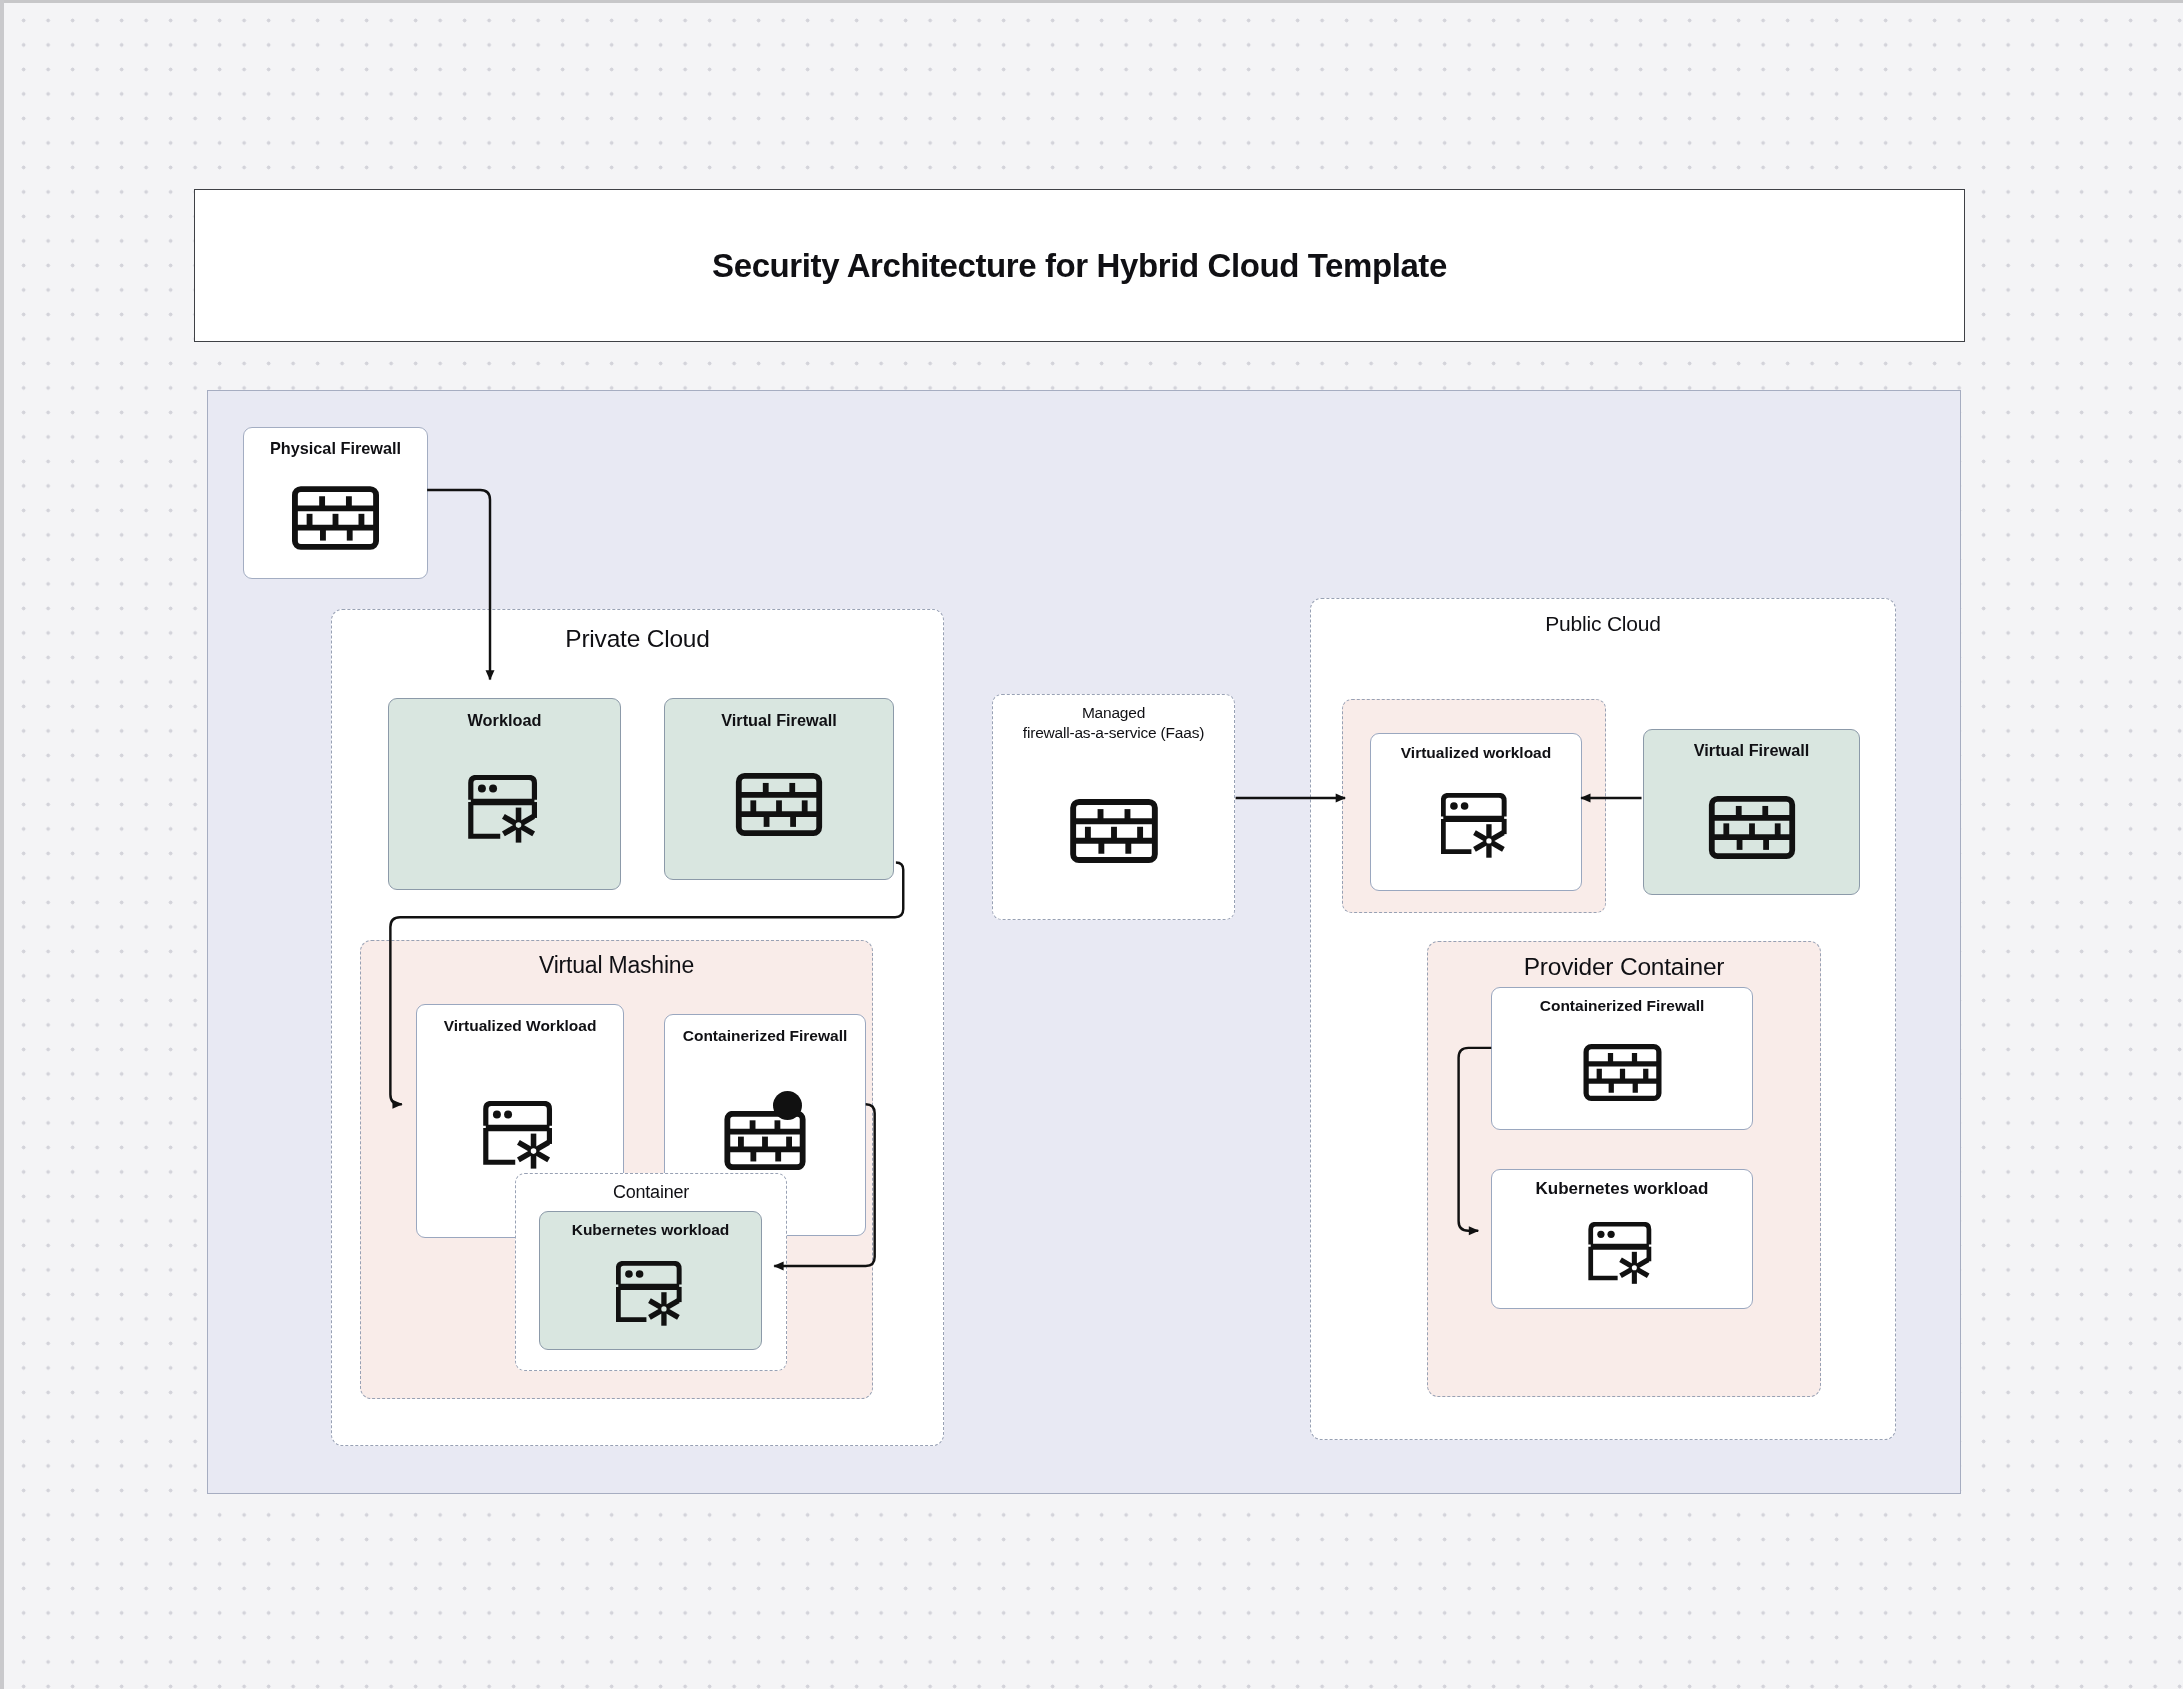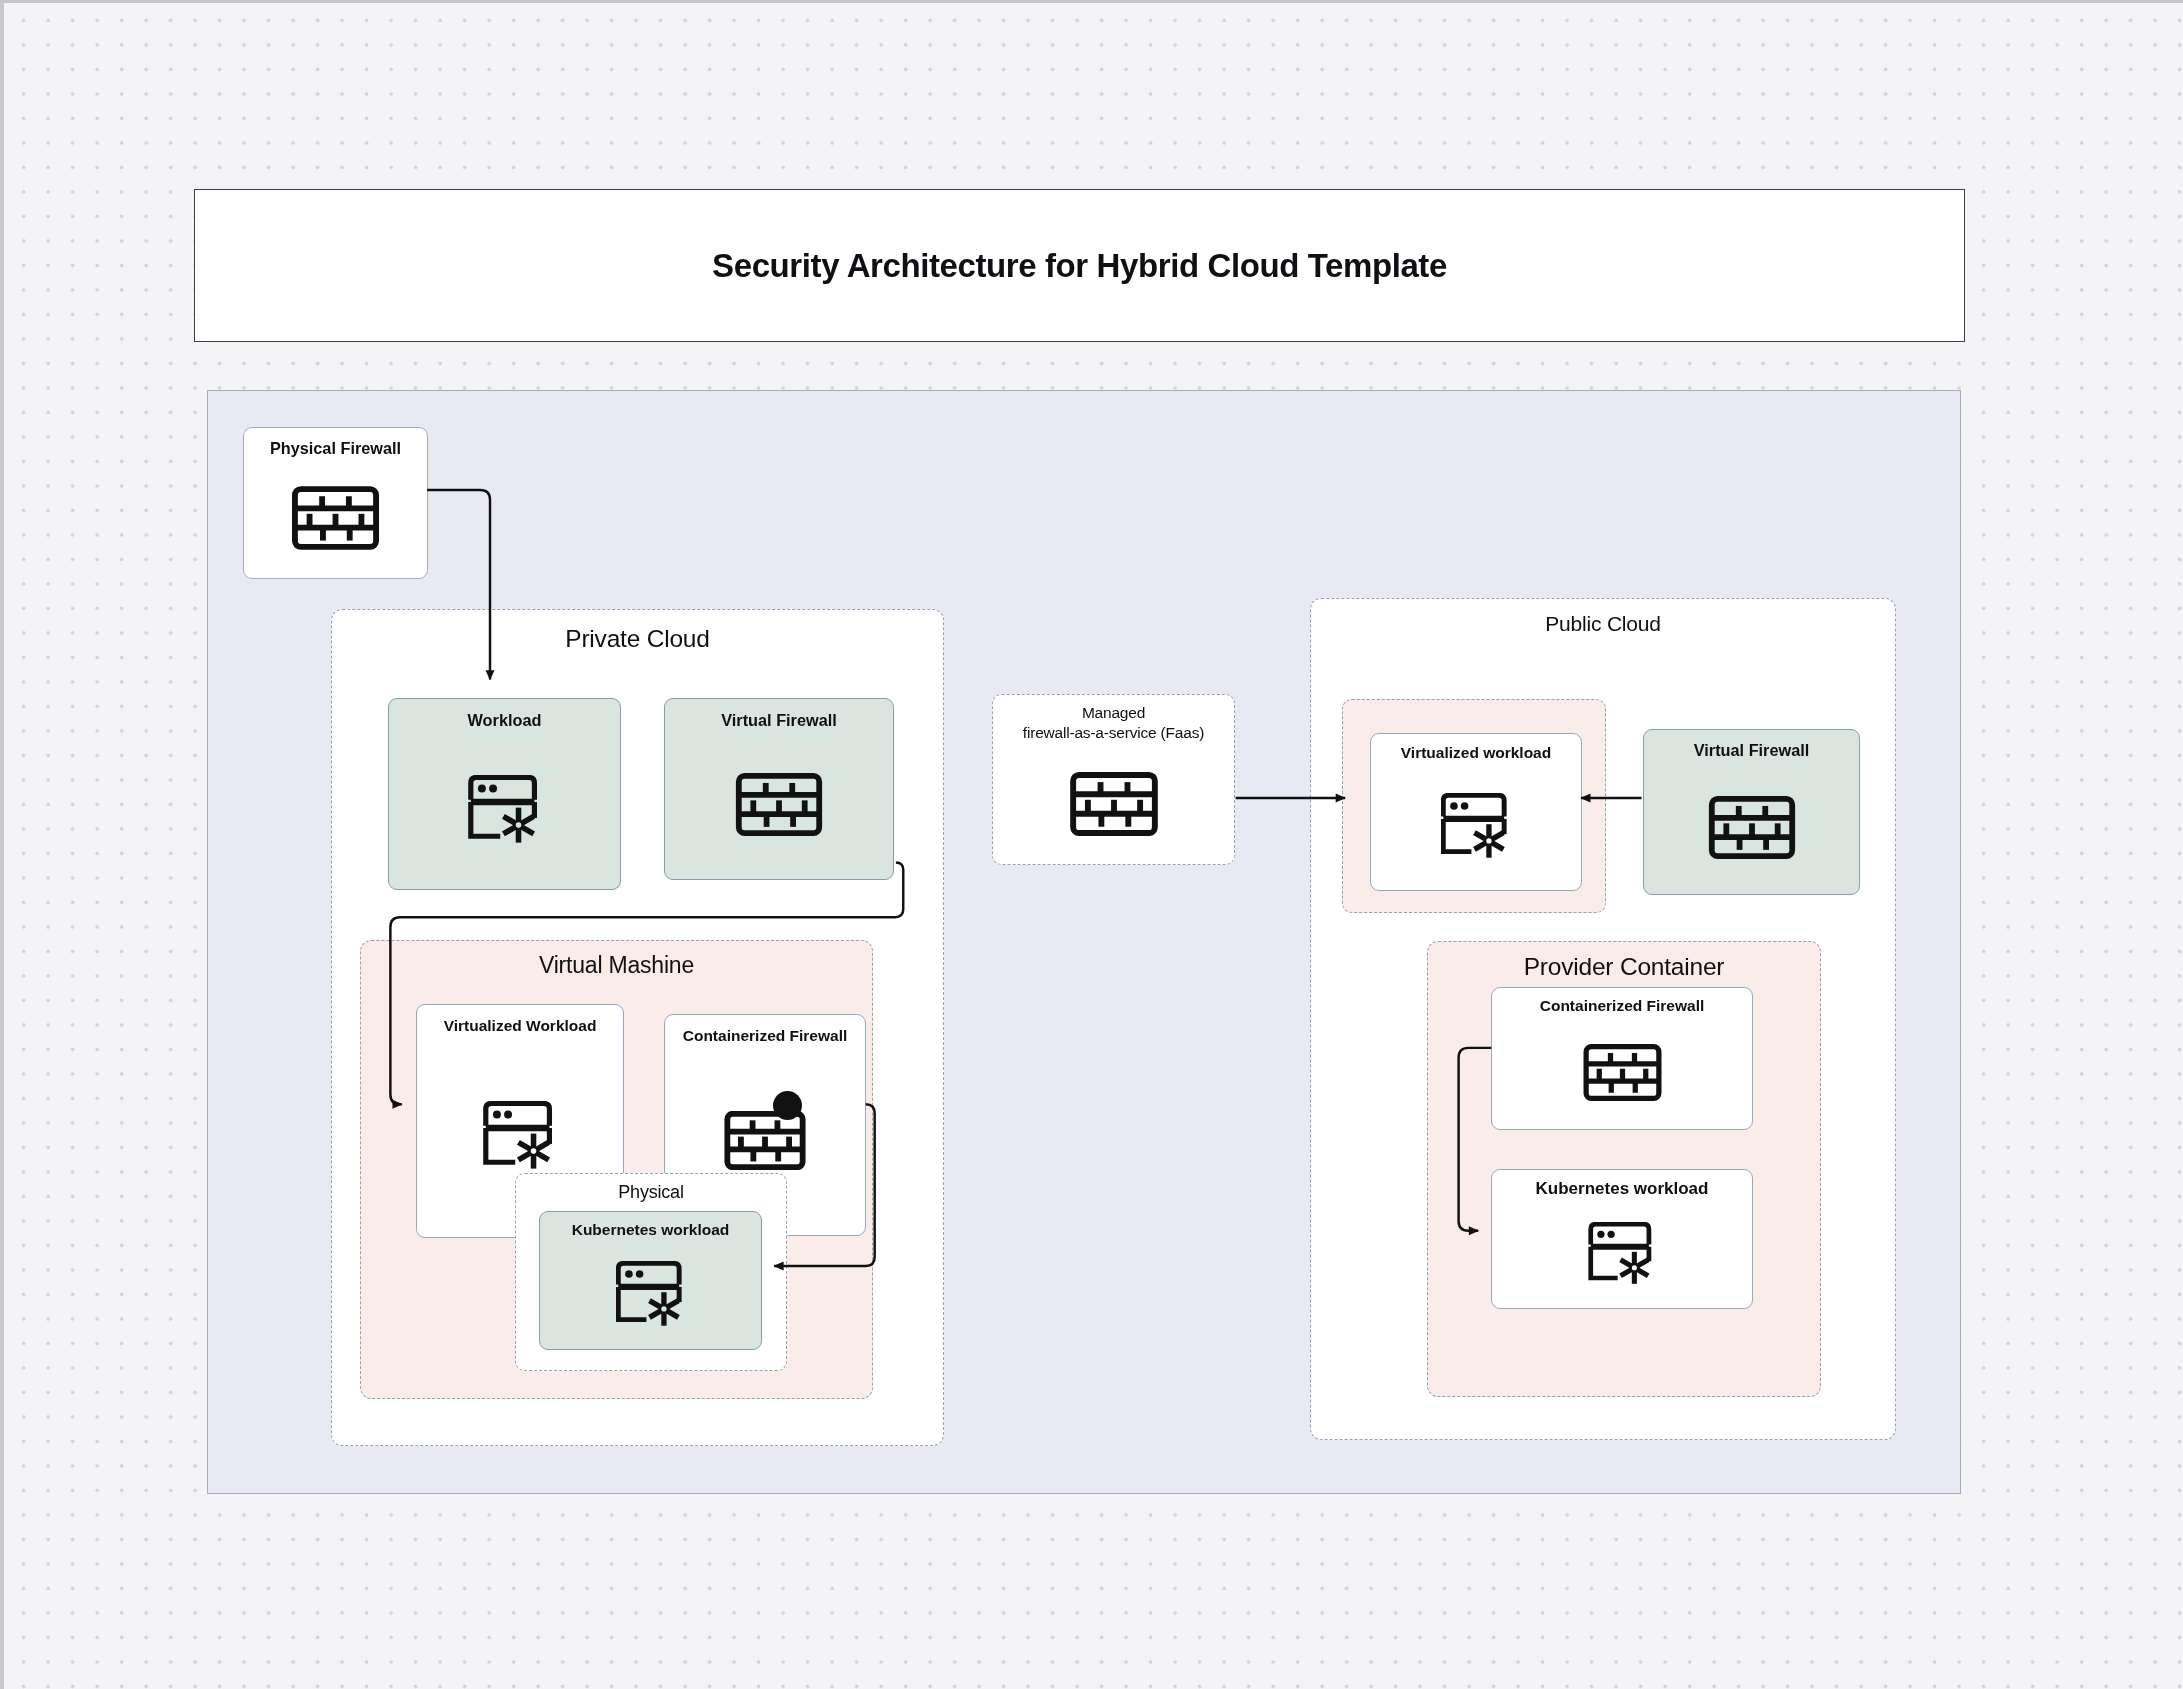--- a/index.html
+++ b/index.html
@@ -169,21 +169,21 @@
           <line x1="83" y1="33" x2="83" y2="49"></line>
         <line x1="37" y1="50" x2="37" y2="65"></line>
           <line x1="69" y1="50" x2="69" y2="65"></line>
       </svg>
       <span class="cf-dot" style="left:49px;top:-19.6px;"></span>
     </span>
   </div>
 </div>
 
 <div class="abs group white" style="left:515px;top:1173px;width:272px;height:198px;border-radius:9.8px;">
-  <div class="group-title" style="margin-top:8.2px;font-size:18px;">Physical</div>
+  <div class="group-title" style="margin-top:8.2px;font-size:18px;">Container</div>
 </div>
 
 <div class="abs card green" style="left:539px;top:1211px;width:223px;height:139px;">
   <div class="lbl" style="padding-top:8.2px;font-size:15.5px;">Kubernetes workload</div>
   <div class="iconwrap">
     <span>
       <svg class="icon" width="70" height="67" viewBox="0 0 92 88" fill="none" stroke="#111" stroke-width="6.5">
         <path d="M3 31 V10 Q3 3 10 3 H76 Q83 3 83 10 V31"></path>
         <line x1="3" y1="34" x2="83" y2="34" stroke-width="8"></line>
         <circle cx="17" cy="17" r="5" fill="#111" stroke="none"></circle>
@@ -194,21 +194,21 @@
           <line x1="63" y1="41" x2="63" y2="85"></line>
           <line x1="44" y1="52" x2="82" y2="74"></line>
           <line x1="82" y1="52" x2="44" y2="74"></line>
         </g>
         <circle cx="63" cy="63" r="5" fill="#d9e6e0" stroke="#111" stroke-width="3"></circle>
       </svg>
     </span>
   </div>
 </div>
 
-<div class="abs group white" style="left:992px;top:694px;width:243px;height:171px;border-radius:9.8px;display:flex;flex-direction:column;align-items:center;">
+<div class="abs group white" style="left:992px;top:694px;width:243px;height:226px;border-radius:9.8px;display:flex;flex-direction:column;align-items:center;">
   <div class="group-title" style="margin-top:8.2px;font-size:15.5px;line-height:1.3;">
     <div>Managed</div>
     <div>firewall-as-a-service (Faas)</div>
   </div>
   <div class="iconwrap" style="flex:1;display:flex;align-items:center;">
     <span>
       <svg class="icon" width="88" height="64" viewBox="0 0 104 76" fill="none" stroke="#111" stroke-width="7">
         <rect x="3.5" y="3.5" width="97" height="69" rx="7"></rect>
         <line x1="3.5" y1="26.5" x2="100.5" y2="26.5"></line>
           <line x1="3.5" y1="49.5" x2="100.5" y2="49.5"></line>

